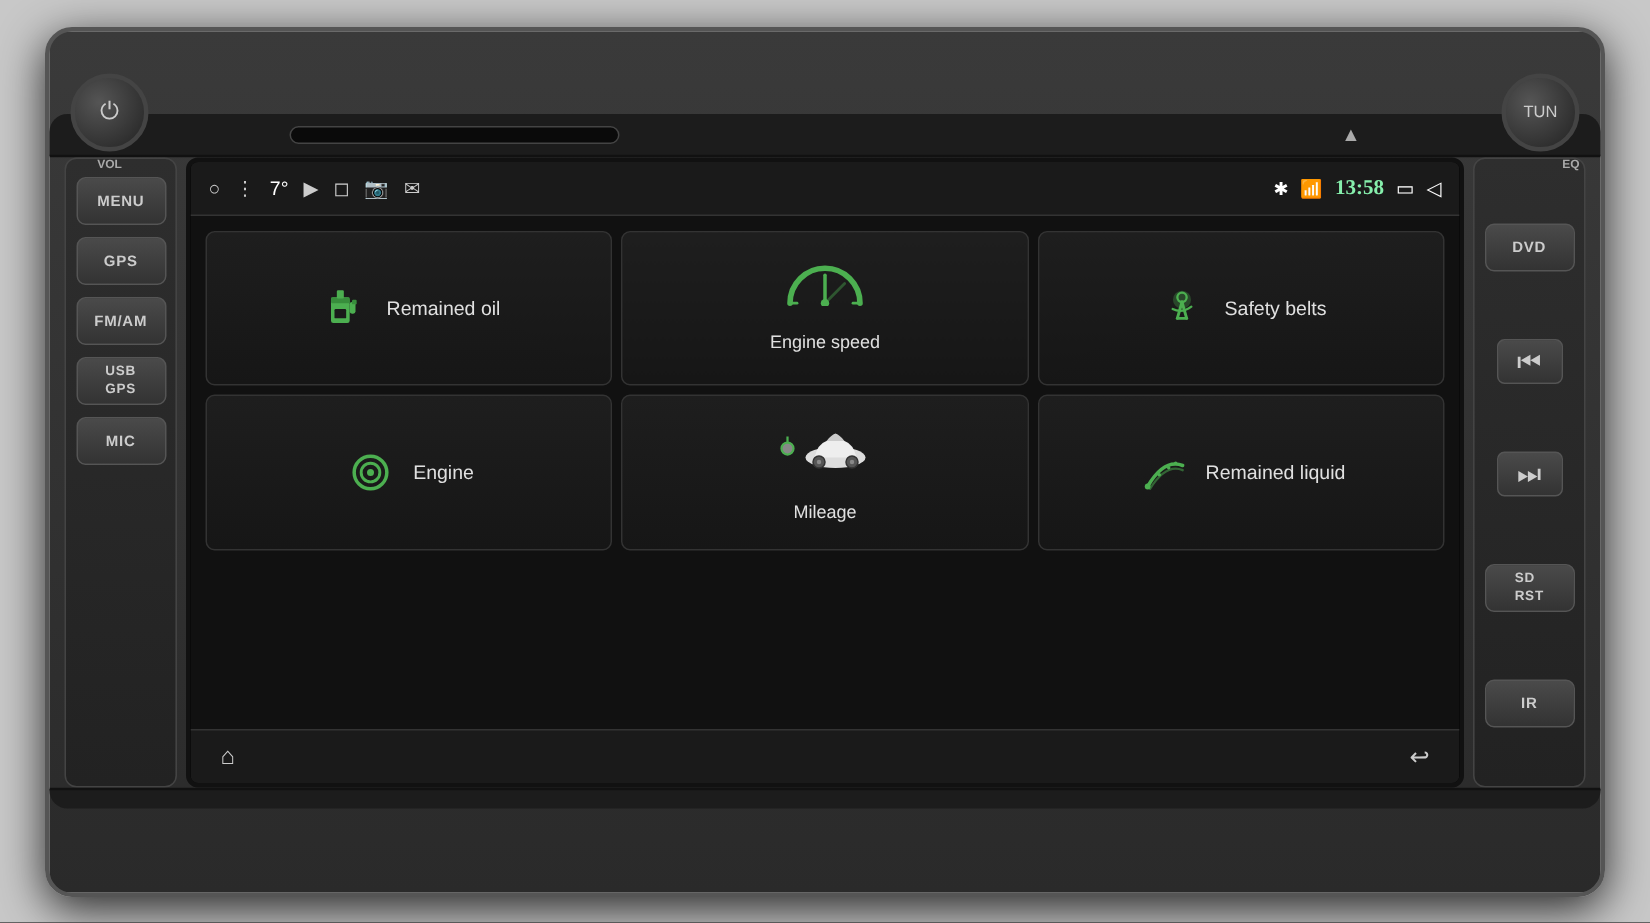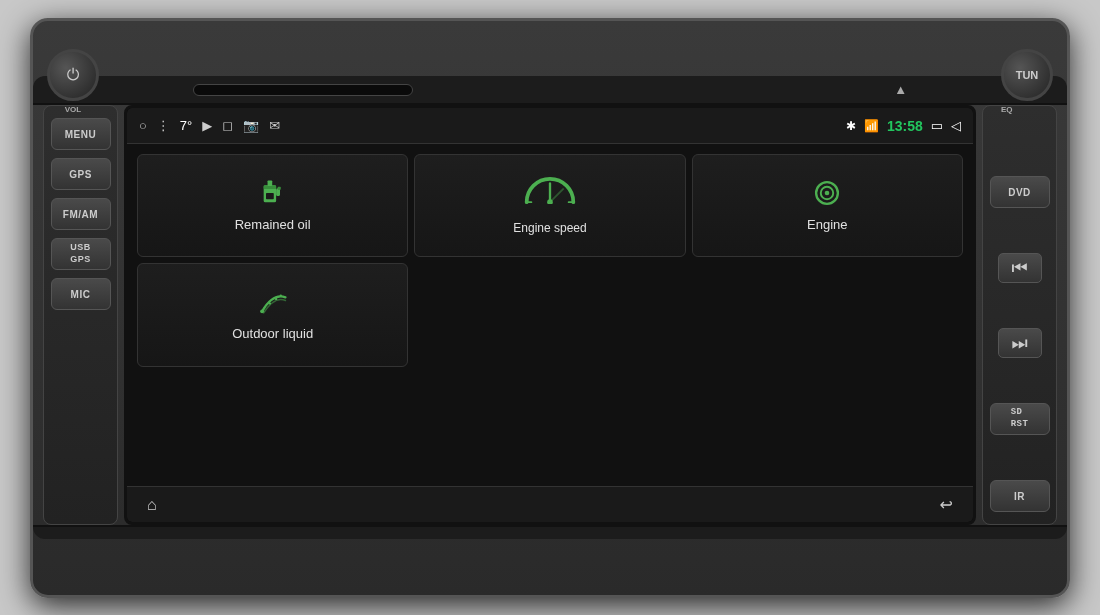--- a/index.html
+++ b/index.html
@@ -157,23 +157,24 @@
       color: #fff;
       font-size: 13px;
     }
 
     .status-icon {
       color: #ccc;
       font-size: 13px;
     }
 
     .status-time {
-      color: #22c55e;
+      color: #86efac;
       font-size: 14px;
       font-weight: bold;
+      font-family: Liberation Serif, serif;
     }
 
     
     .main-grid {
       flex: 1;
       background: #111;
       display: grid;
       grid-template-columns: 1fr 1fr 1fr;
       grid-template-rows: 1fr 1fr 1fr;
       gap: 6px;
@@ -184,21 +185,20 @@
       background: linear-gradient(180deg, #1e1e1e, #161616);
       border-radius: 6px;
       border: 1px solid #333;
       display: flex;
       align-items: center;
       justify-content: center;
       gap: 10px;
       cursor: pointer;
       padding: 8px 12px;
       transition: background 0.2s;
-      flex-direction: column;
     }
 
     .grid-card-label {
       color: #e0e0e0;
       font-size: 13px;
       font-weight: 500;
     }
 
     .grid-card-center {
       flex-direction: column;
@@ -228,21 +228,21 @@
     }
 
     .bottom-icon {
       color: #ccc;
       font-size: 16px;
       cursor: pointer;
     }
 
     
     .right-panel {
-      justify-content: flex-end;
+      justify-content: center;
       padding-top: 16px;
       gap: 45px;
     }
 
     .right-panel .side-icon-btn {
       font-size: 18px;
     }
   </style>
 </head>
 <body>
@@ -253,23 +253,23 @@
     <div style="width:220px;height:12px;background:#0a0a0a;border-radius:6px;border:1px solid #444; margin-left:80px;"></div>
     <div style="color:#aaa;font-size:13px;cursor:pointer; margin-right:80px;">▲</div>
   </div>
 
   <div class="top-knob-left">
     <span style="color:#ccc;font-size:16px;">⏻</span>
   </div>
   <div class="left-knob-label">VOL</div>
 
   <div class="top-knob-right">
-    <span style="color:#ccc;font-size:11px;font-weight:bold;">TUN</span>
+    <span style="color:#ccc;font-size:11px;font-weight:normal;">TUN</span>
   </div>
-  <div style="position:absolute;right:14px;top:84px;color:#aaa;font-size:8px;font-weight:bold;width:52px;text-align:left;">EQ</div>
+  <div style="position:absolute;right:14px;top:84px;color:#aaa;font-size:8px;font-weight:bold;width:52px;text-align:right;">EQ</div>
 
   <div class="radio-main-row">
 
     <div class="side-panel">
       <div class="side-btn">MENU</div>
       <div class="side-btn">GPS</div>
       <div class="side-btn">FM/AM</div>
       <div class="side-btn" style="font-size:9px;line-height:1.3;">USB<br>GPS</div>
       <div class="side-btn">MIC</div>
     </div>
@@ -314,62 +314,88 @@
             <path d="M5,28 A25,25 0 0,1 55,28" fill="none" stroke="#4caf50" stroke-width="4" stroke-linecap="round"></path>
             <line x1="30" y1="28" x2="30" y2="8" stroke="#4caf50" stroke-width="2.5" stroke-linecap="round"></line>
             <line x1="30" y1="28" x2="44" y2="14" stroke="#4caf50" stroke-width="2" stroke-linecap="round" opacity="0.4"></line>
             <circle cx="30" cy="28" r="3" fill="#4caf50"></circle>
             <line x1="5" y1="28" x2="10" y2="28" stroke="#4caf50" stroke-width="2" stroke-linecap="round"></line>
             <line x1="55" y1="28" x2="50" y2="28" stroke="#4caf50" stroke-width="2" stroke-linecap="round"></line>
           </svg>
           <span class="grid-card-label">Engine speed</span>
         </div>
 
+        <div class="grid-card">
+          <svg class="icon-svg" viewBox="0 0 32 36" fill="none">
+            <circle cx="16" cy="10" r="7" fill="#4caf50" opacity="0.3" stroke="#4caf50" stroke-width="1.5"></circle>
+            <circle cx="16" cy="8" r="4" fill="none" stroke="#4caf50" stroke-width="2"></circle>
+            <line x1="16" y1="12" x2="12" y2="26" stroke="#4caf50" stroke-width="2.5" stroke-linecap="round"></line>
+            <line x1="16" y1="12" x2="20" y2="26" stroke="#4caf50" stroke-width="2.5" stroke-linecap="round"></line>
+            <line x1="12" y1="26" x2="20" y2="26" stroke="#4caf50" stroke-width="2.5" stroke-linecap="round"></line>
+            <path d="M8 18 Q16 22 24 16" stroke="#4caf50" stroke-width="2" fill="none" stroke-linecap="round"></path>
+          </svg>
+          <span class="grid-card-label">Safety belts</span>
+        </div>
 
 
 
         <div class="grid-card">
           <svg class="icon-svg" viewBox="0 0 36 36" fill="none">
             <circle cx="18" cy="18" r="14" stroke="#4caf50" stroke-width="3" fill="none"></circle>
             <circle cx="18" cy="18" r="8" stroke="#4caf50" stroke-width="2.5" fill="none"></circle>
             <circle cx="18" cy="18" r="3" fill="#4caf50"></circle>
           </svg>
           <span class="grid-card-label">Engine</span>
         </div>
 
 
+        <div class="grid-card grid-card-center">
+          <svg viewBox="0 0 70 36" width="70" height="36">
+            <circle cx="10" cy="18" r="4" fill="#888" stroke="#4caf50" stroke-width="1.5"></circle>
+            <line x1="10" y1="14" x2="10" y2="10" stroke="#4caf50" stroke-width="1.5"></line>
+
+            <ellipse cx="42" cy="24" rx="20" ry="7" fill="#ddd"></ellipse>
+            <path d="M28,24 Q30,15 36,13 L48,13 Q54,15 56,24 Z" fill="#eee"></path>
+            <path d="M36,13 Q39,9 42,8 Q45,9 48,13 Z" fill="#ccc"></path>
+            <circle cx="31" cy="27" r="4" fill="#555" stroke="#333" stroke-width="1"></circle>
+            <circle cx="53" cy="27" r="4" fill="#555" stroke="#333" stroke-width="1"></circle>
+            <circle cx="31" cy="27" r="1.5" fill="#888"></circle>
+            <circle cx="53" cy="27" r="1.5" fill="#888"></circle>
+          </svg>
+          <span class="grid-card-label">Mileage</span>
+        </div>
 
         <div class="grid-card">
           <svg class="icon-svg" viewBox="0 0 40 36" fill="none">
 
             <path d="M6,30 Q20,6 36,12" stroke="#4caf50" stroke-width="3" stroke-linecap="round" fill="none"></path>
             <path d="M8,32 Q22,10 36,16" stroke="#4caf50" stroke-width="2" stroke-linecap="round" fill="none" opacity="0.5"></path>
             <circle cx="6" cy="30" r="2.5" fill="#4caf50"></circle>
 
             <circle cx="16" cy="20" r="1.5" fill="#4caf50"></circle>
             <circle cx="24" cy="14" r="1.5" fill="#4caf50"></circle>
             <circle cx="30" cy="10" r="1.5" fill="#4caf50"></circle>
           </svg>
-          <span class="grid-card-label">Outdoor liquid</span>
+          <span class="grid-card-label">Remained liquid</span>
         </div>
 
       </div>
 
       <div class="bottom-bar">
         <span class="bottom-icon">⌂</span>
         <span class="bottom-icon">↩</span>
       </div>
 
     </div>
 
     <div class="side-panel right-panel">
       <div class="side-btn">DVD</div>
       <div class="side-icon-btn">⏮</div>
       <div class="side-icon-btn">⏭</div>
-      <div class="side-btn" style="font-size:9px;line-height:1.3;font-family:Liberation Mono, monospace;">SD<br>RST</div>
+      <div class="side-btn" style="font-size:9px;line-height:1.3;">SD<br>RST</div>
       <div class="side-btn">IR</div>
     </div>
 
   </div>
 
   <div style="height:14px; background:#1c1c1c; width:100%; border-radius:0 0 12px 12px; border-top:2px solid #111;"></div>
 
 </div>
 
 </body></html>

